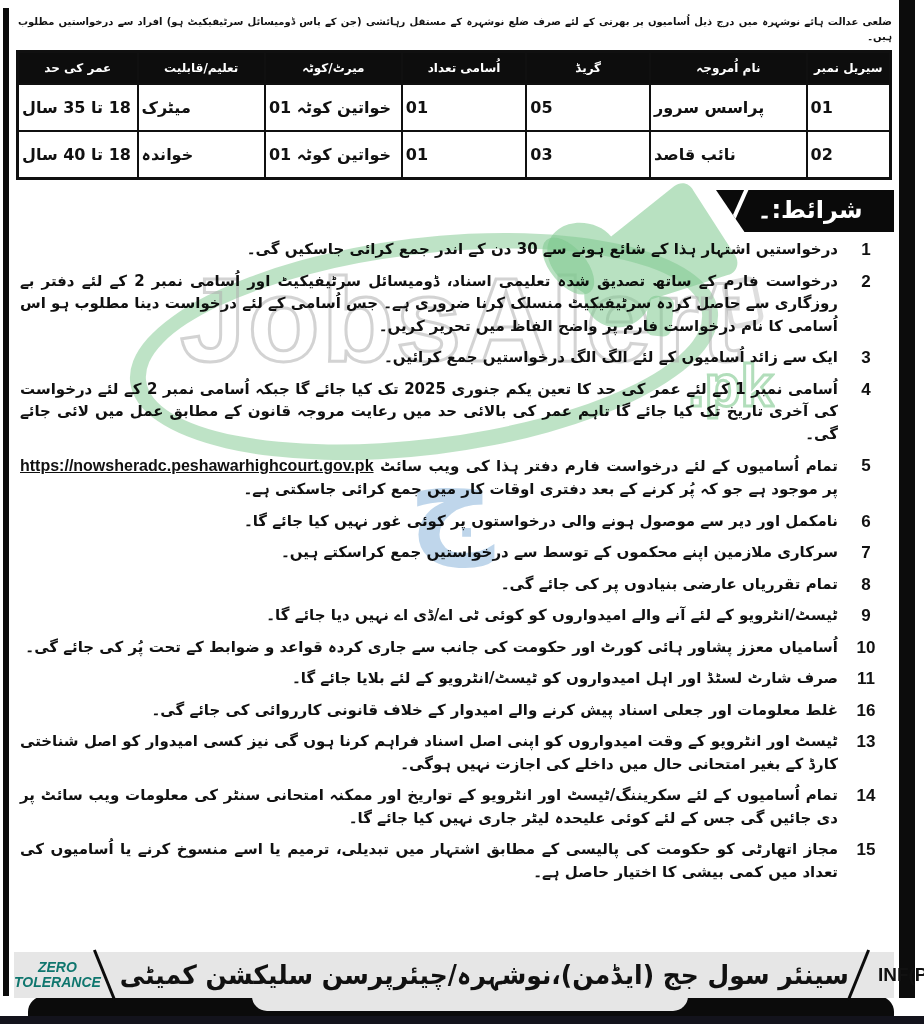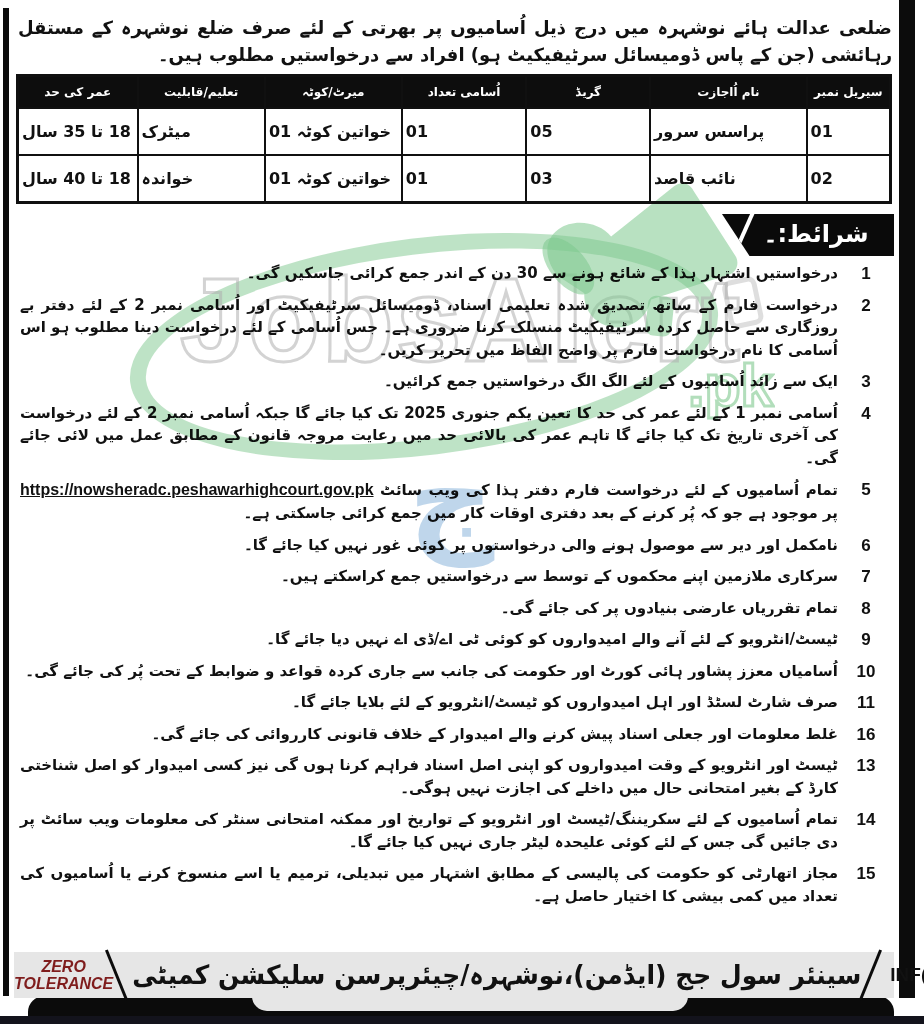--- a/index.html
+++ b/index.html
@@ -18,21 +18,21 @@
     background:#0a0a0a;border-radius:10px 10px 26px 26px;
     height:82px;display:flex;align-items:center;justify-content:center;
   }
   .header-box .title{
     color:#fff;font-size:46px;font-weight:800;letter-spacing:1px;direction:rtl;
     transform:scaleY(1.05);
   }
 
   
   .intro{
-    direction:rtl;text-align:justify;font-size:18px;font-weight:700;
+    direction:rtl;text-align:justify;font-size:10px;font-weight:700;
     line-height:1.5;margin:8px 2px 6px 2px;
   }
 
   
   table.vacancy{
     width:876px;border-collapse:collapse;direction:rtl;
     border:3px solid #101010;background:transparent;
   }
   table.vacancy th{
     background:#0d0d0d;color:#fff;font-size:12px;font-weight:700;
@@ -41,21 +41,21 @@
   table.vacancy td{
     font-size:16px;font-weight:600;text-align:left;padding:13px 3px;
     border:2px solid #101010;white-space:nowrap;background:transparent;
   }
 
   
   .cond-heading-row{display:flex;justify-content:flex-end;margin:10px 0 6px 0;}
   .cond-heading{
     background:#0a0a0a;color:#fff;direction:rtl;
     font-size:24px;font-weight:800;line-height:1;
-    padding:8px 18px 10px 34px;position:relative;
+    padding:8px 24px 10px 34px;position:relative;
     clip-path:polygon(0 0,100% 0,100% 100%,16% 100%);
     min-width:120px;text-align:center;
   }
   .cond-heading::after{
     content:"";position:absolute;left:16px;top:-4px;width:4px;height:150%;
     background:#fff;transform:rotate(24deg);
   }
   .conditions{direction:rtl;}
   .cond{display:flex;margin:0 0 9px 0;direction:rtl;}
   .cond .num{
@@ -71,21 +71,21 @@
     font-weight:800;font-size:16px;text-decoration:underline;letter-spacing:0;margin-top:39px;
   }
 
   
   .footer-band{
     position:absolute;left:14px;top:952px;width:880px;height:46px;
     background:#e6e6e6;display:flex;align-items:center;z-index:3;
   }
   .zt{
     width:280px;text-align:center;font-family:"Liberation Sans",sans-serif;
-    font-style:italic;font-weight:800;font-size:16px;line-height:1.08;color:#7f1d1d;
+    font-style:italic;font-weight:800;font-size:14px;line-height:1.08;color:#0f766e;
   }
   .slash{width:3px;height:54px;background:#0c0c0c;flex:0 0 3px;}
   .slash.back{transform:rotate(-22deg);margin:0 14px 0 2px;}
   .slash.fwd{transform:rotate(22deg);margin:0 18px 0 8px;}
   .signature{
     flex:1;direction:rtl;text-align:center;font-size:25px;font-weight:800;
     transform:scaleY(1.05);white-space:nowrap;
   }
   .inf{
     width:168px;font-family:"Liberation Sans",sans-serif;font-weight:800;
@@ -149,21 +149,21 @@
         <col style="width:157px">
         <col style="width:125px">
       <col style="width:125px">
         <col style="width:137px">
         <col style="width:128px">
       <col style="width:120px">
     </colgroup>
     <thead>
       <tr>
           <th>سیریل نمبر</th>
-          <th>نام اُاجازت</th>
+          <th>نام اُمروجہ</th>
           <th>گریڈ</th>
           <th>اُسامی تعداد</th>
           <th>میرٹ/کوٹہ</th>
           <th>تعلیم/قابلیت</th>
           <th>عمر کی حد</th>
         </tr>
     </thead>
     <tbody>
         <tr>
           <td>01</td>

